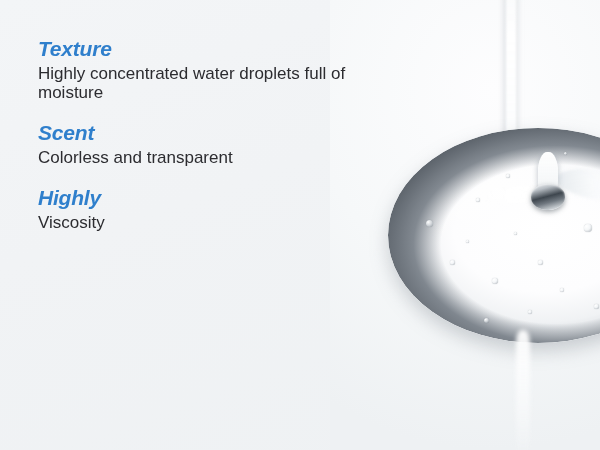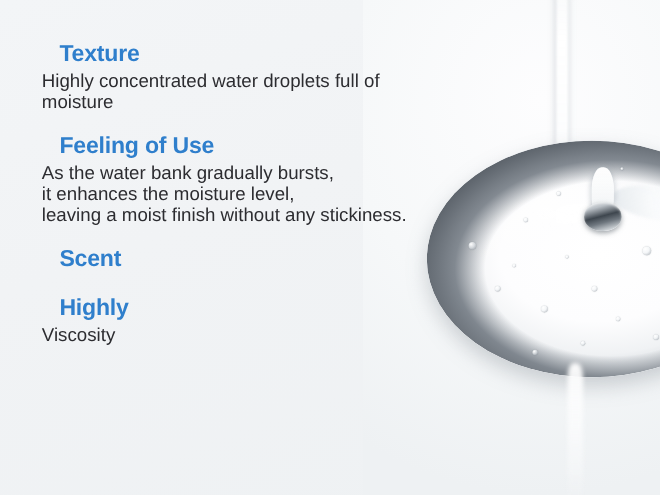--- a/index.html
+++ b/index.html
@@ -161,21 +161,22 @@
     width: 370px;
   }
   .section { margin-bottom: 18px; }
   .section:last-child { margin-bottom: 0; }
   .section-heading {
     color: #2f7fcc;
     font-size: 21px;
     font-weight: bold;
     line-height: 26px;
     letter-spacing: -0.2px;
-    margin: 0 0 2px 16px;
+    margin: 0 0 2px 0;
+    font-style: italic;
   }
   .section-body {
     color: #2c2c30;
     font-size: 17px;
     line-height: 19px;
     margin: 0;
   }
   .section-body .line { display: block; }
 </style>
 </head>
@@ -221,31 +222,26 @@
     <div class="section">
       <h2 class="section-heading">Texture</h2>
       <p class="section-body">
         <span class="line">Highly concentrated water droplets full of moisture</span>
       </p>
     </div>
 
     <div class="section">
     </div>
 
-    <div class="section">
-      <h2 class="section-heading">Feeling of Use</h2>
+
+    <div class="section">
+      <h2 class="section-heading">Scent</h2>
       <p class="section-body">
-        <span class="line">As the water bank gradually bursts,</span>
-        <span class="line">it enhances the moisture level,</span>
-        <span class="line">leaving a moist finish without any stickiness.</span>
+        <span class="line">Colorless and transparent</span>
       </p>
-    </div>
-
-    <div class="section">
-      <h2 class="section-heading">Scent</h2>
     </div>
 
     <div class="section">
       <h2 class="section-heading">Highly</h2>
       <p class="section-body">
         <span class="line">Viscosity</span>
       </p>
     </div>
 
   </div>

